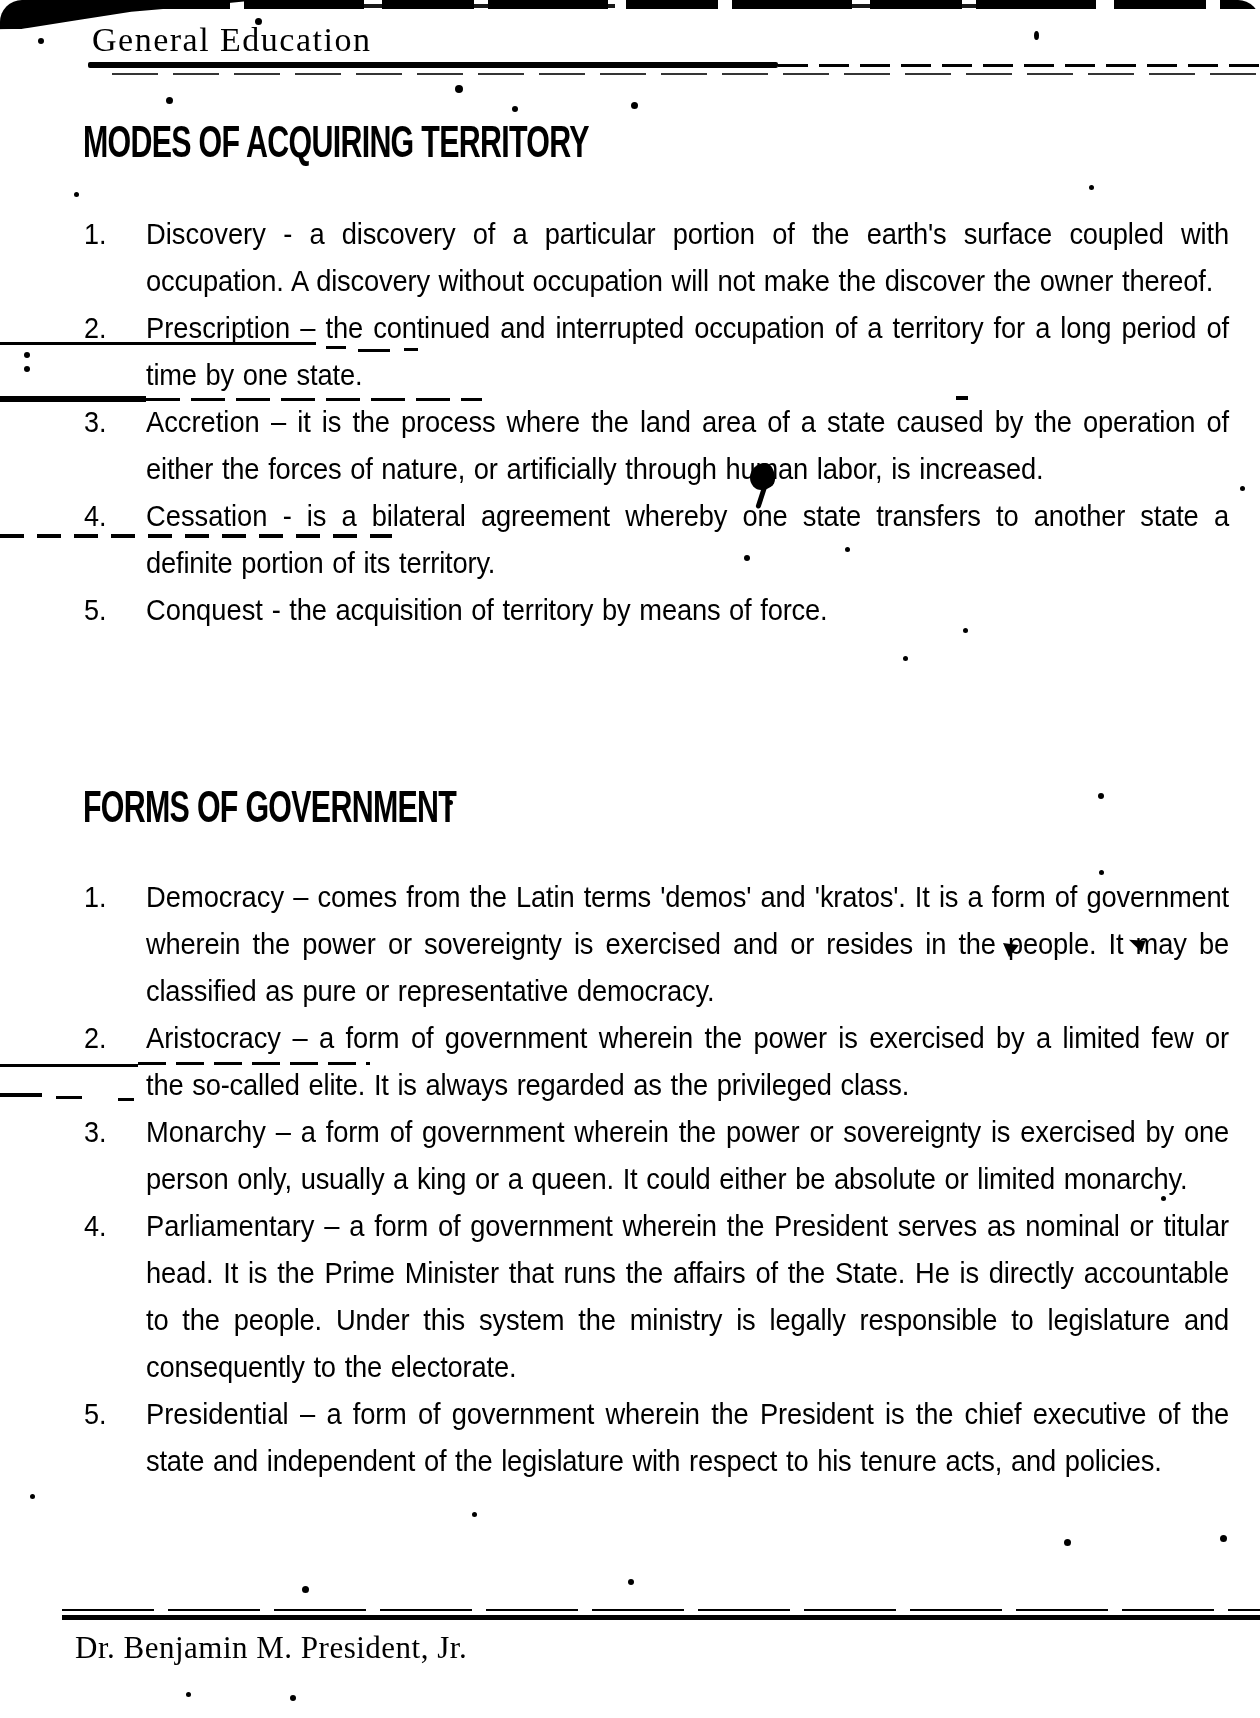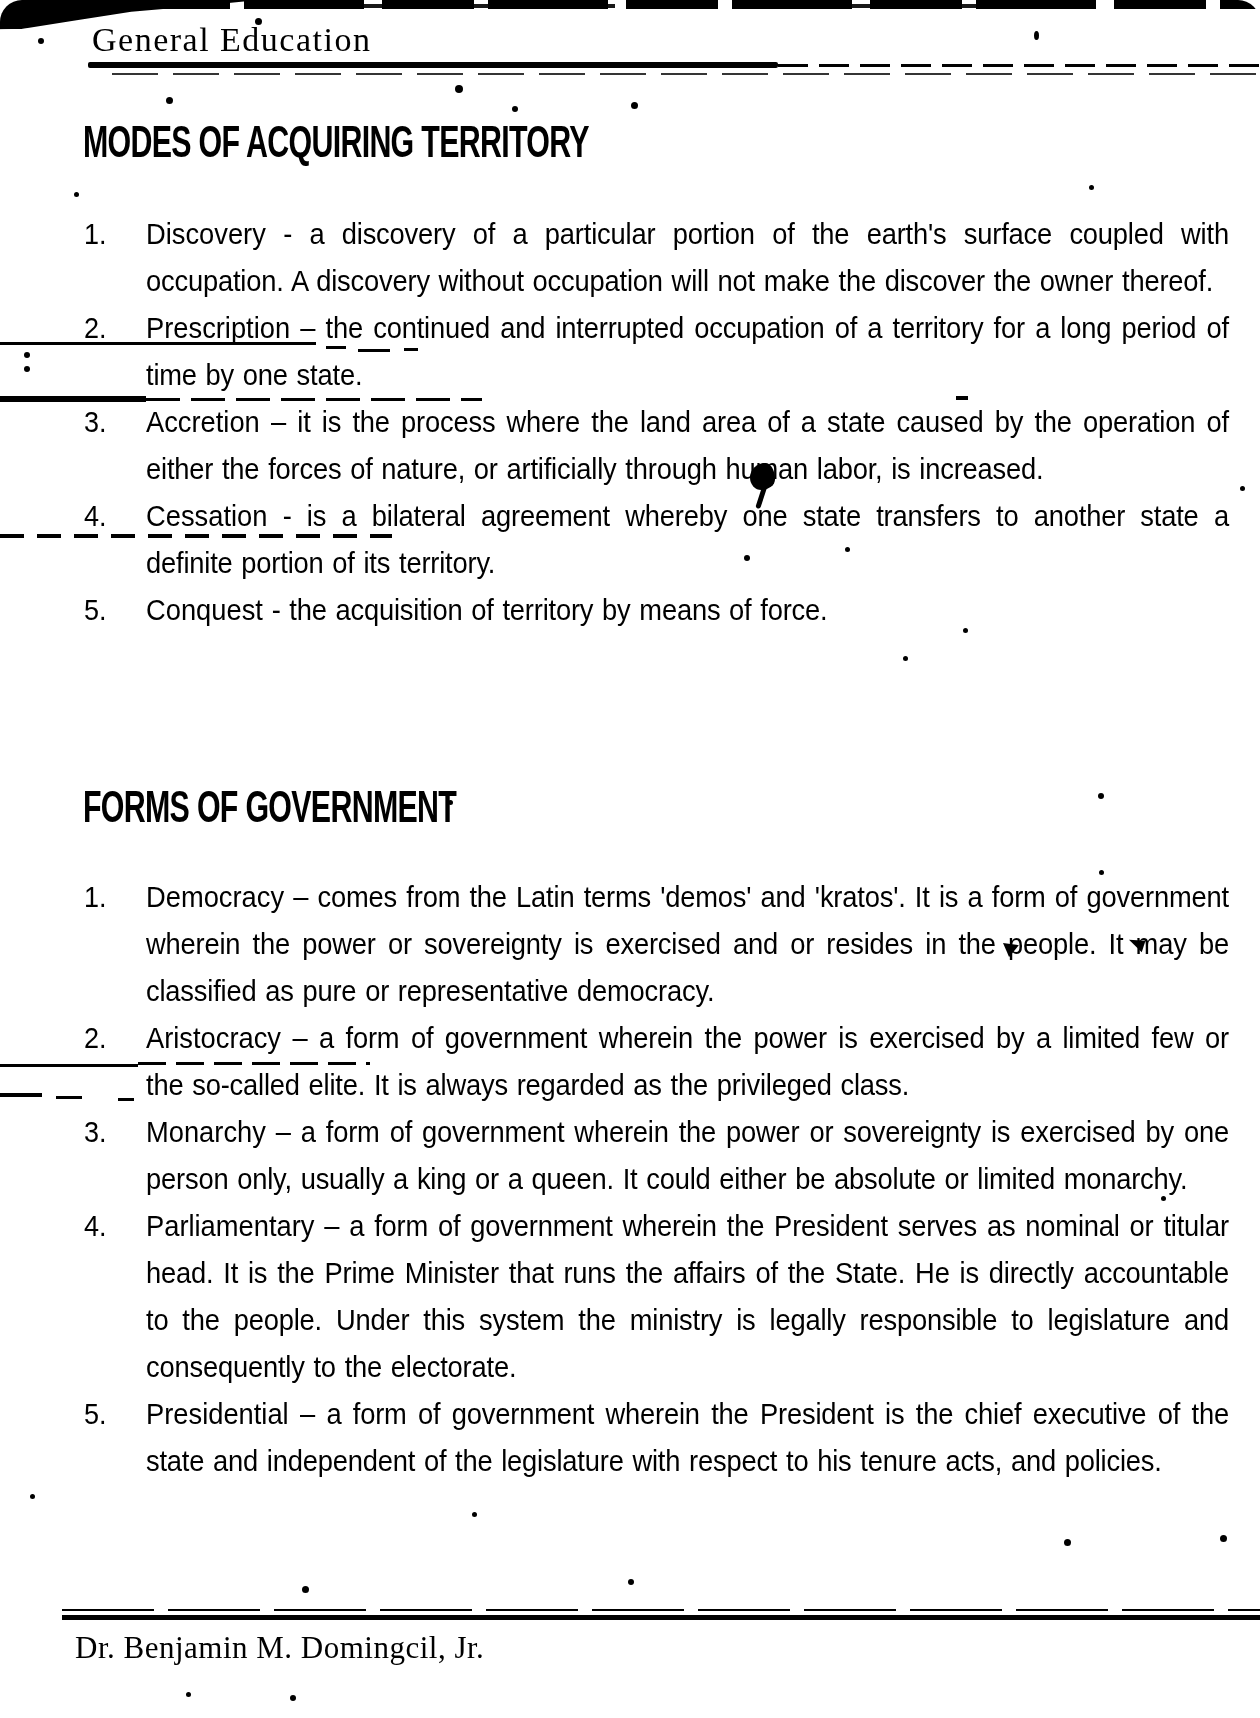--- a/index.html
+++ b/index.html
@@ -157,21 +157,21 @@
         <p class="def"><span class="term">Parliamentary</span><span> – </span><span>a form of government wherein the President serves as nominal or titular head. It is the Prime Minister that runs the affairs of the State. He is directly accountable to the people. Under this system the ministry is legally responsible to legislature and consequently to the electorate.</span></p>
       </li>
       <li class="item">
         <span class="num">5.</span>
         <p class="def"><span class="term">Presidential</span><span> – </span><span>a form of government wherein the President is the chief executive of the state and independent of the legislature with respect to his tenure acts, and policies.</span></p>
       </li>
     </ol>
 
     <span class="rb1"></span>
     <span class="rb2"></span>
-    <p class="author">Dr. Benjamin M. Domingcil, Jr.</p>
+    <p class="author">Dr. Benjamin M. President, Jr.</p>
 
     <div>
       <i class="art lineA"></i>
       <i class="art lineA2"></i>
       <i class="art lineA3"></i>
       <i class="art lineA4"></i>
       <i class="art lineB"></i>
       <i class="art lineB2"></i>
       <i class="art lineC"></i>
       <i class="art lineD"></i>

